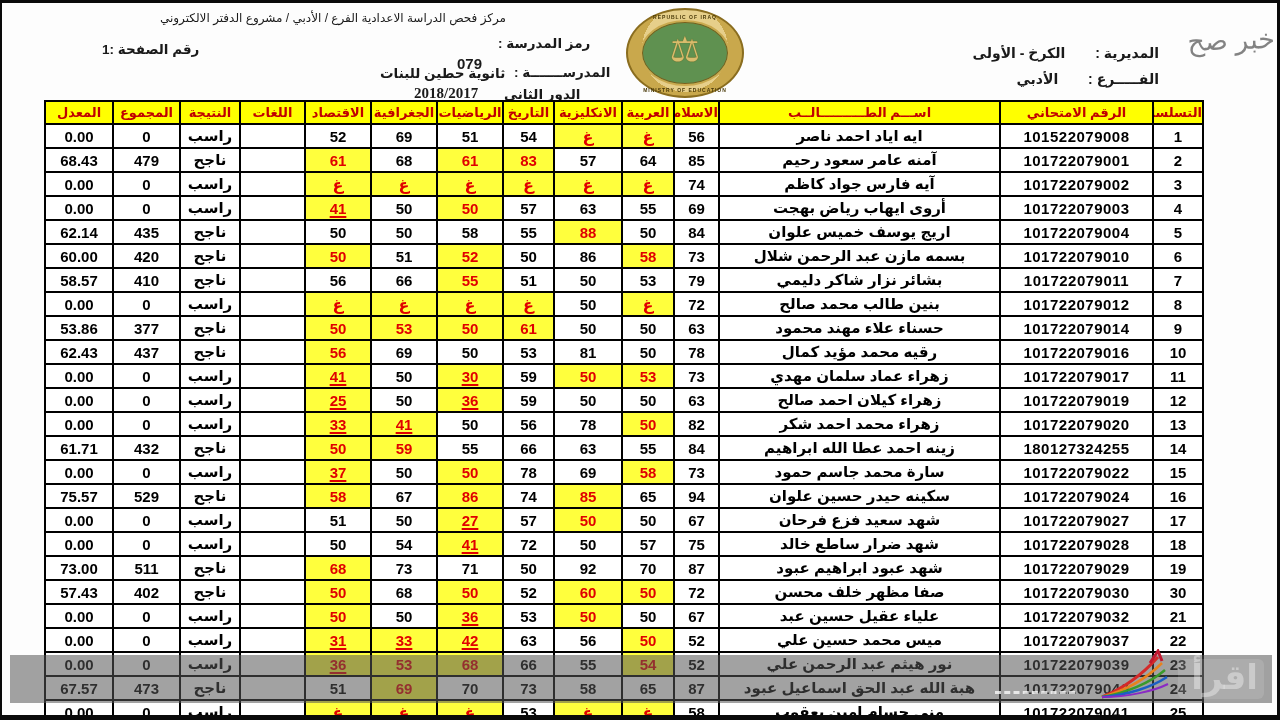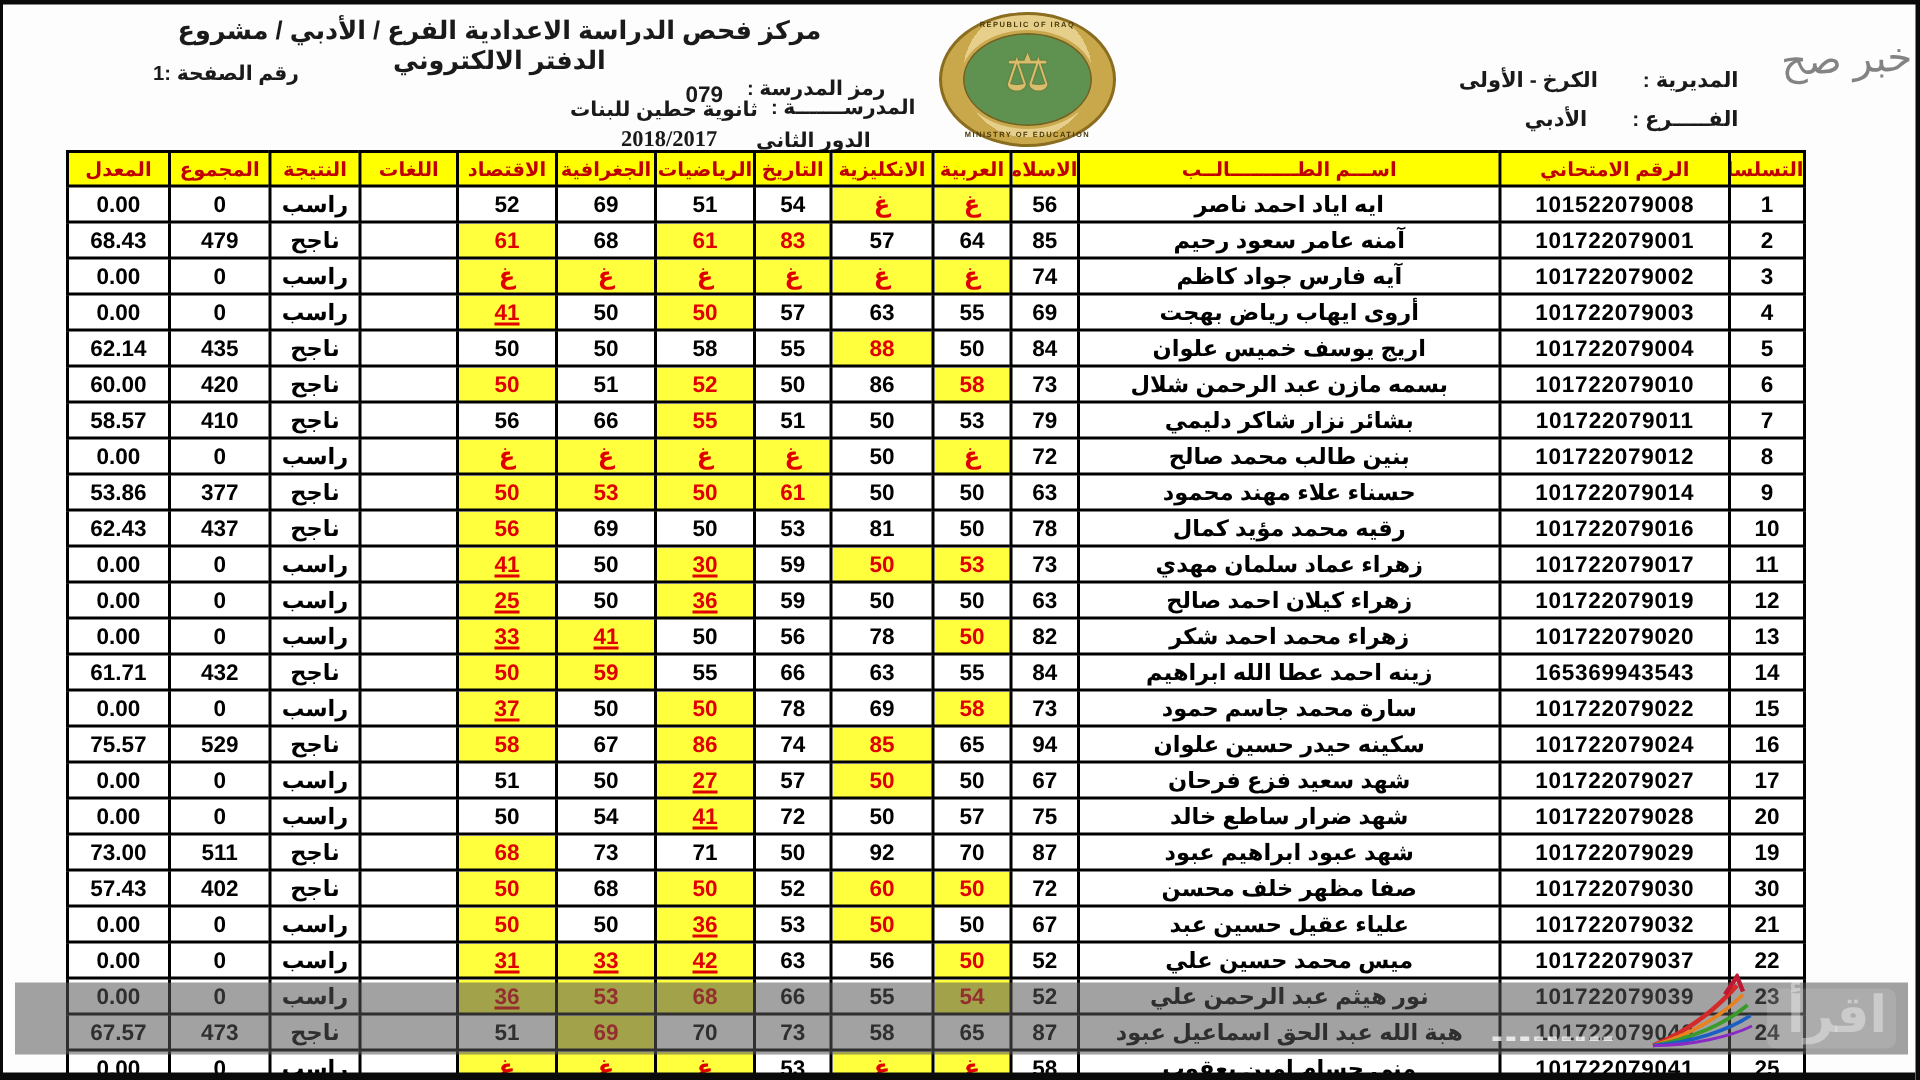--- a/index.html
+++ b/index.html
@@ -9,21 +9,21 @@
     overflow:hidden; font-family:"Liberation Sans","DejaVu Sans",sans-serif;
     border-top:3px solid #0a0a0a; border-left:2px solid #0a0a0a; border-right:3px solid #0a0a0a;
   }
   .abs { position:absolute; }
   .rtl { direction:rtl; unicode-bidi:embed; }
 
   
   .hdr-title-right { top:10px; right:18px; width:500px; text-align:center; font-size:15px; font-weight:bold; color:#1a1a1a; }
   .hdr-line-right { right:118px; font-size:14px; font-weight:bold; color:#1a1a1a; direction:rtl; }
   .hdr-line-right .val { margin-right:26px; }
-  .hdr-title-left { top:8px; left:92px; width:478px; text-align:center; font-size:17px; font-weight:bold; color:#1a1a1a; }
+  .hdr-title-left { top:8px; left:92px; width:478px; text-align:center; font-size:12px; font-weight:normal; color:#1a1a1a; }
   .lbl { font-size:13.5px; font-weight:bold; color:#1a1a1a; direction:rtl; }
   .num-ltr { direction:ltr; unicode-bidi:embed; }
 
   
   .emblem { top:5px; left:624px; width:118px; height:90px; }
   .emblem .outer { position:absolute; inset:0; border-radius:50%; background:radial-gradient(circle at 50% 45%, #e6cf8a 0 58%, #c9a84c 58% 100%); border:2px solid #8a6d1f; }
   .emblem .inner { position:absolute; left:14px; top:12px; right:14px; bottom:12px; border-radius:50%; background:#5f9150; border:2px solid #caa94e; box-shadow:0 0 0 1px #7a5f1c inset; }
   .emblem .ring-text { position:absolute; width:100%; text-align:center; font-size:5px; color:#4a3a0a; letter-spacing:1px; font-weight:bold; }
   .emblem .glyph { position:absolute; left:0; right:0; top:24px; text-align:center; font-size:34px; color:#d8bd6d; line-height:1; text-shadow:0 0 1px #6b5413; }
 
@@ -68,21 +68,21 @@
 
   <div class="abs emblem">
     <div class="outer"></div>
     <div class="ring-text" style="top:6px;">REPUBLIC OF IRAQ</div>
     <div class="inner"></div>
     <div class="glyph">⚖</div>
     <div class="ring-text" style="bottom:5px;">MINISTRY OF EDUCATION</div>
   </div>
 
   <div class="abs hdr-title-left rtl">مركز فحص الدراسة الاعدادية الفرع / الأدبي / مشروع الدفتر الالكتروني</div>
-  <div class="abs lbl" style="top:48px; left:496px;">رمز المدرسة :</div>
+  <div class="abs lbl" style="top:32px; left:496px;">رمز المدرسة :</div>
   <div class="abs lbl num-ltr" style="top:52px; left:455px; font-size:15px;">079</div>
   <div class="abs lbl" style="top:38px; left:100px;">
     <span>رقم الصفحة :</span><span>1</span>
   </div>
   <div class="abs lbl" style="top:61px; left:512px;text-align:right;">المدرســـــــة :</div>
   <div class="abs lbl" style="top:62px; left:378px;">ثانوية حطين للبنات</div>
   <div class="abs lbl" style="top:83px; left:502px;">الدور الثاني</div>
   <div class="abs lbl num-ltr" style="top:82px; left:412px; font-size:15px; font-family:'Liberation Serif','DejaVu Serif',serif;">2018/2017</div>
 
   <div class="abs wm-top">خبر صح</div>
@@ -326,21 +326,21 @@
           <td class="g">50</td>
           <td class="g hl ul">41</td>
           <td class="g hl ul">33</td>
           <td class="g"></td>
           <td class="res">راسب</td>
           <td>0</td>
           <td>0.00</td>
         </tr>
         <tr>
           <td>14</td>
-          <td class="exam">165369943543</td>
+          <td class="exam">180127324255</td>
           <td class="name rtl">زينه احمد عطا الله ابراهيم</td>
           <td class="g">84</td>
           <td class="g">55</td>
           <td class="g">63</td>
           <td class="g">66</td>
           <td class="g">55</td>
           <td class="g hl">59</td>
           <td class="g hl">50</td>
           <td class="g"></td>
           <td class="res">ناجح</td>
@@ -389,21 +389,21 @@
           <td class="g">57</td>
           <td class="g hl ul">27</td>
           <td class="g">50</td>
           <td class="g">51</td>
           <td class="g"></td>
           <td class="res">راسب</td>
           <td>0</td>
           <td>0.00</td>
         </tr>
         <tr>
-          <td>20</td>
+          <td>18</td>
           <td class="exam">101722079028</td>
           <td class="name rtl">شهد ضرار ساطع خالد</td>
           <td class="g">75</td>
           <td class="g">57</td>
           <td class="g">50</td>
           <td class="g">72</td>
           <td class="g hl ul">41</td>
           <td class="g">54</td>
           <td class="g">50</td>
           <td class="g"></td>

